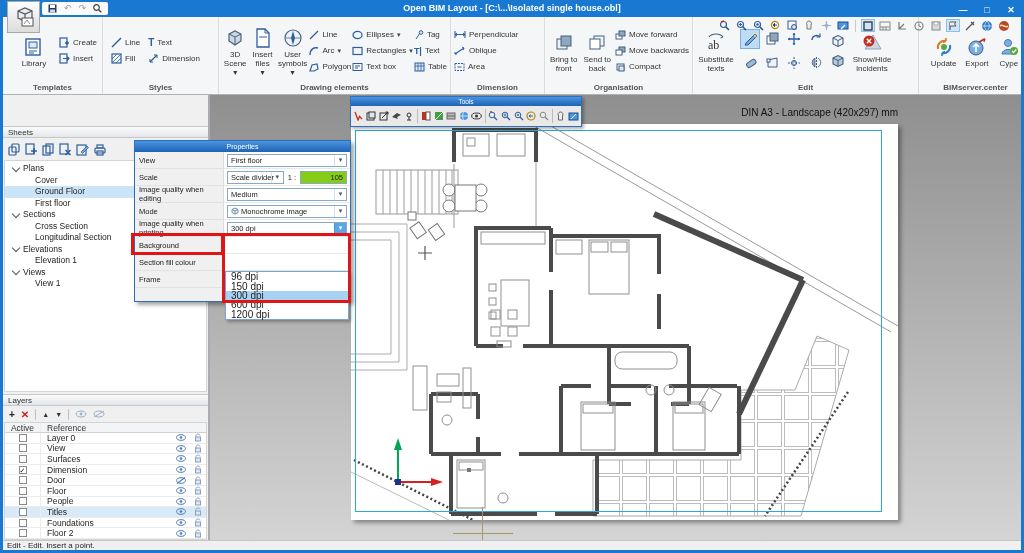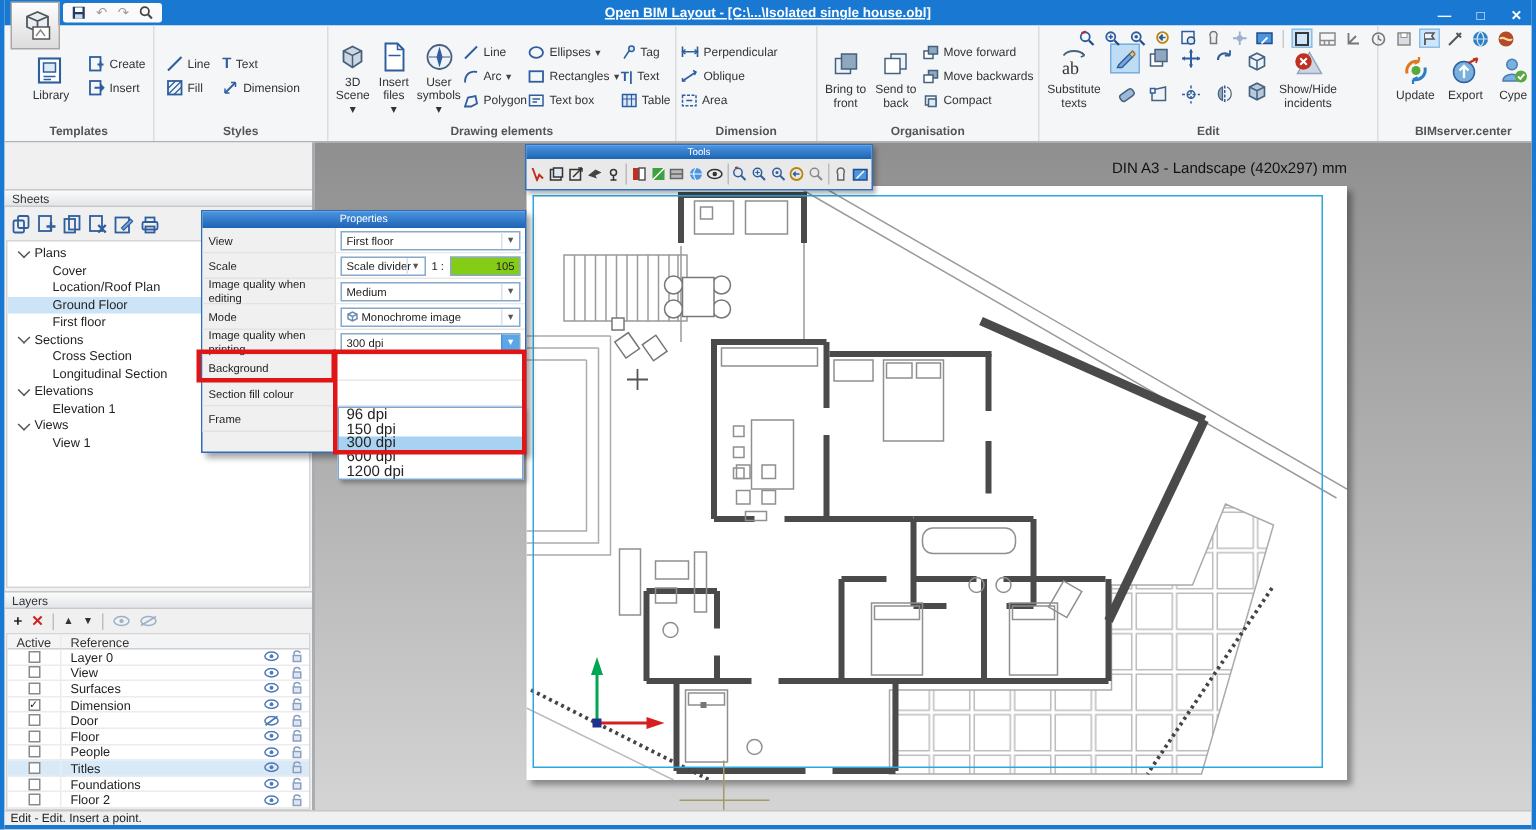--- a/index.html
+++ b/index.html
@@ -2,21 +2,21 @@
 <html><head>
 <meta charset="utf-8">
 <style>
   * { margin:0; padding:0; box-sizing:border-box; }
   html,body { width:1024px; height:553px; overflow:hidden; }
   body { font-family:"Liberation Sans", sans-serif; background:#f0f0f0; position:relative;
          border-left:3px solid #1878d2; border-right:3px solid #1878d2; }
 
   
   #titlebar { position:absolute; top:0; left:-3px; right:-3px; height:17px; background:#1878d2;
-              color:#fff; font-size:9px; font-weight:bold; text-align:center; line-height:17px;text-decoration:underline; }
+              color:#fff; font-size:9px; font-weight:bold; text-align:center; line-height:17px; }
   #win-controls { position:absolute; top:2px; right:6px; display:flex; gap:10px; }
   #win-controls span { color:#fff; font-size:9px; width:14px; text-align:center; cursor:default; }
 
   
   #logo { position:absolute; top:1px; left:4px; width:33px; height:32px; background:linear-gradient(#fdfdfd,#dcdcdc);
           border:1px solid #a8a8a8; display:flex; align-items:center; justify-content:center; z-index:30; }
   #quickbar { position:absolute; top:2px; left:39px; height:13px; background:#fafafa; border-radius:2px;
               display:flex; align-items:center; gap:7px; padding:0 6px; z-index:30; }
   #quickbar .qa { font-size:9px; line-height:11px; color:#9a9a9a; }
 
@@ -688,23 +688,20 @@
     <span class="arrow">⇩</span>
   </div>
 
   <div id="sheet-tree">
     <div class="titem">
         <span class="chev"></span>
         <span>Plans</span>
       </div>
     <div class="titem leaf">
         <span>Cover</span>
-      </div>
-    <div class="titem leaf">
-        <span>Location/Roof Plan</span>
       </div>
     <div class="titem leaf sel">
         <span>Ground Floor</span>
       </div>
     <div class="titem leaf">
         <span>First floor</span>
       </div>
     <div class="titem">
         <span class="chev"></span>
         <span>Sections</span>

